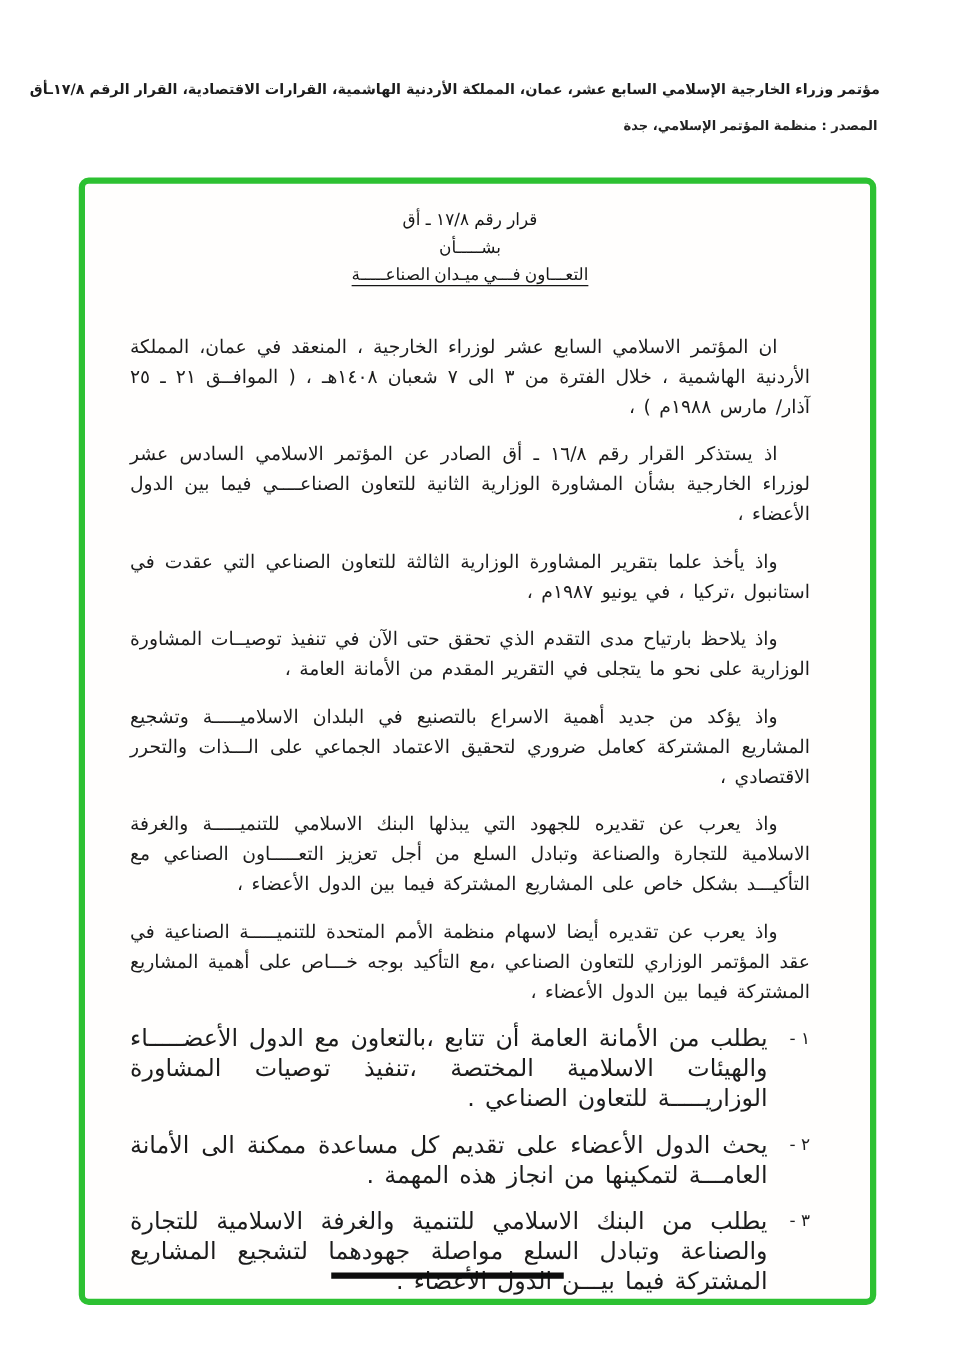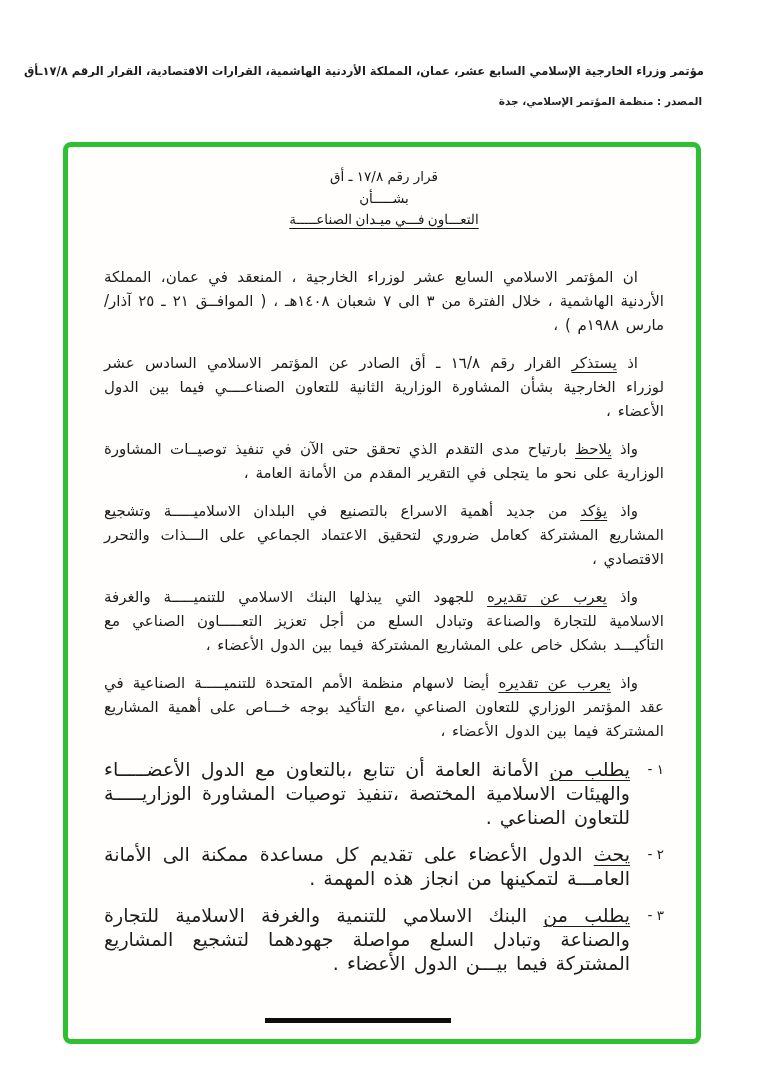--- a/index.html
+++ b/index.html
@@ -37,21 +37,21 @@
   .doc-frame {
     position: absolute;
     left: 63px;
     top: 142px;
     width: 638px;
     height: 902px;
     box-sizing: border-box;
     border: 5px solid #2dc132;
     border-radius: 8px;
     background: #fffefd;
-    padding: 18px 32px 0 36px;
+    padding: 18px 48px 0 36px;
     direction: rtl;
     overflow: hidden;
   }
   .doc-title {
     text-align: center;
     font-size: 13.5px;
     line-height: 22px;
     margin-bottom: 34px;
     color: #161616;
   }
@@ -62,21 +62,20 @@
   }
   .para {
     font-size: 15px;
     line-height: 24px;
     text-align: justify;
     text-indent: 26px;
     word-spacing: 2px;
     margin: 0 0 14px 0;
   }
   .u {
-    text-decoration: underline;
     text-underline-offset: 4px;
   }
   .items { margin-top: 14px; }
   .item {
     display: flex;
     align-items: flex-start;
     margin-bottom: 13px;
   }
   .item-num {
     flex: 0 0 34px;
@@ -115,20 +114,21 @@
   <div class="doc-title">
     <div class="t-line1">قرار رقم ١٧/٨ ـ أق</div>
     <div class="t-line2">بشـــــأن</div>
     <div class="t-line3">التعـــاون فـــي ميـدان الصناعـــــة</div>
   </div>
 
   <p class="para"><span></span><span class="u"></span><span>ان المؤتمر الاسلامي السابع عشر لوزراء الخارجية ، المنعقد في عمان، المملكة الأردنية الهاشمية ، خلال الفترة من ٣ الى ٧ شعبان ١٤٠٨هـ ، ( الموافــق ٢١ ـ ٢٥ آذار/ مارس ١٩٨٨م ) ،</span></p>
 
   <p class="para"><span>اذ </span><span class="u">يستذكر</span><span> القرار رقم ١٦/٨ ـ أق الصادر عن المؤتمر الاسلامي السادس عشر لوزراء الخارجية بشأن المشاورة الوزارية الثانية للتعاون الصناعــــي فيما بين الدول الأعضاء ،</span></p>
 
+  <p class="para"><span>واذ </span><span class="u">يأخذ</span><span> علما بتقرير المشاورة الوزارية الثالثة للتعاون الصناعي التي عقدت في استانبول ،تركيا ، في يونيو ١٩٨٧م ،</span></p>
 
   <p class="para"><span>واذ </span><span class="u">يلاحظ</span><span> بارتياح مدى التقدم الذي تحقق حتى الآن في تنفيذ توصيــات المشاورة الوزارية على نحو ما يتجلى في التقرير المقدم من الأمانة العامة ،</span></p>
 
   <p class="para"><span>واذ </span><span class="u">يؤكد</span><span> من جديد أهمية الاسراع بالتصنيع في البلدان الاسلاميـــــة وتشجيع المشاريع المشتركة كعامل ضروري لتحقيق الاعتماد الجماعي على الـــذات والتحرر الاقتصادي ،</span></p>
 
   <p class="para"><span>واذ </span><span class="u">يعرب عن تقديره</span><span> للجهود التي يبذلها البنك الاسلامي للتنميـــــة والغرفة الاسلامية للتجارة والصناعة وتبادل السلع من أجل تعزيز التعـــــاون الصناعي مع التأكيـــد بشكل خاص على المشاريع المشتركة فيما بين الدول الأعضاء ،</span></p>
 
   <p class="para"><span>واذ </span><span class="u">يعرب عن تقديره</span><span> أيضا لاسهام منظمة الأمم المتحدة للتنميـــــة الصناعية في عقد المؤتمر الوزاري للتعاون الصناعي ،مع التأكيد بوجه خـــاص على أهمية المشاريع المشتركة فيما بين الدول الأعضاء ،</span></p>
 
   <div class="items">

